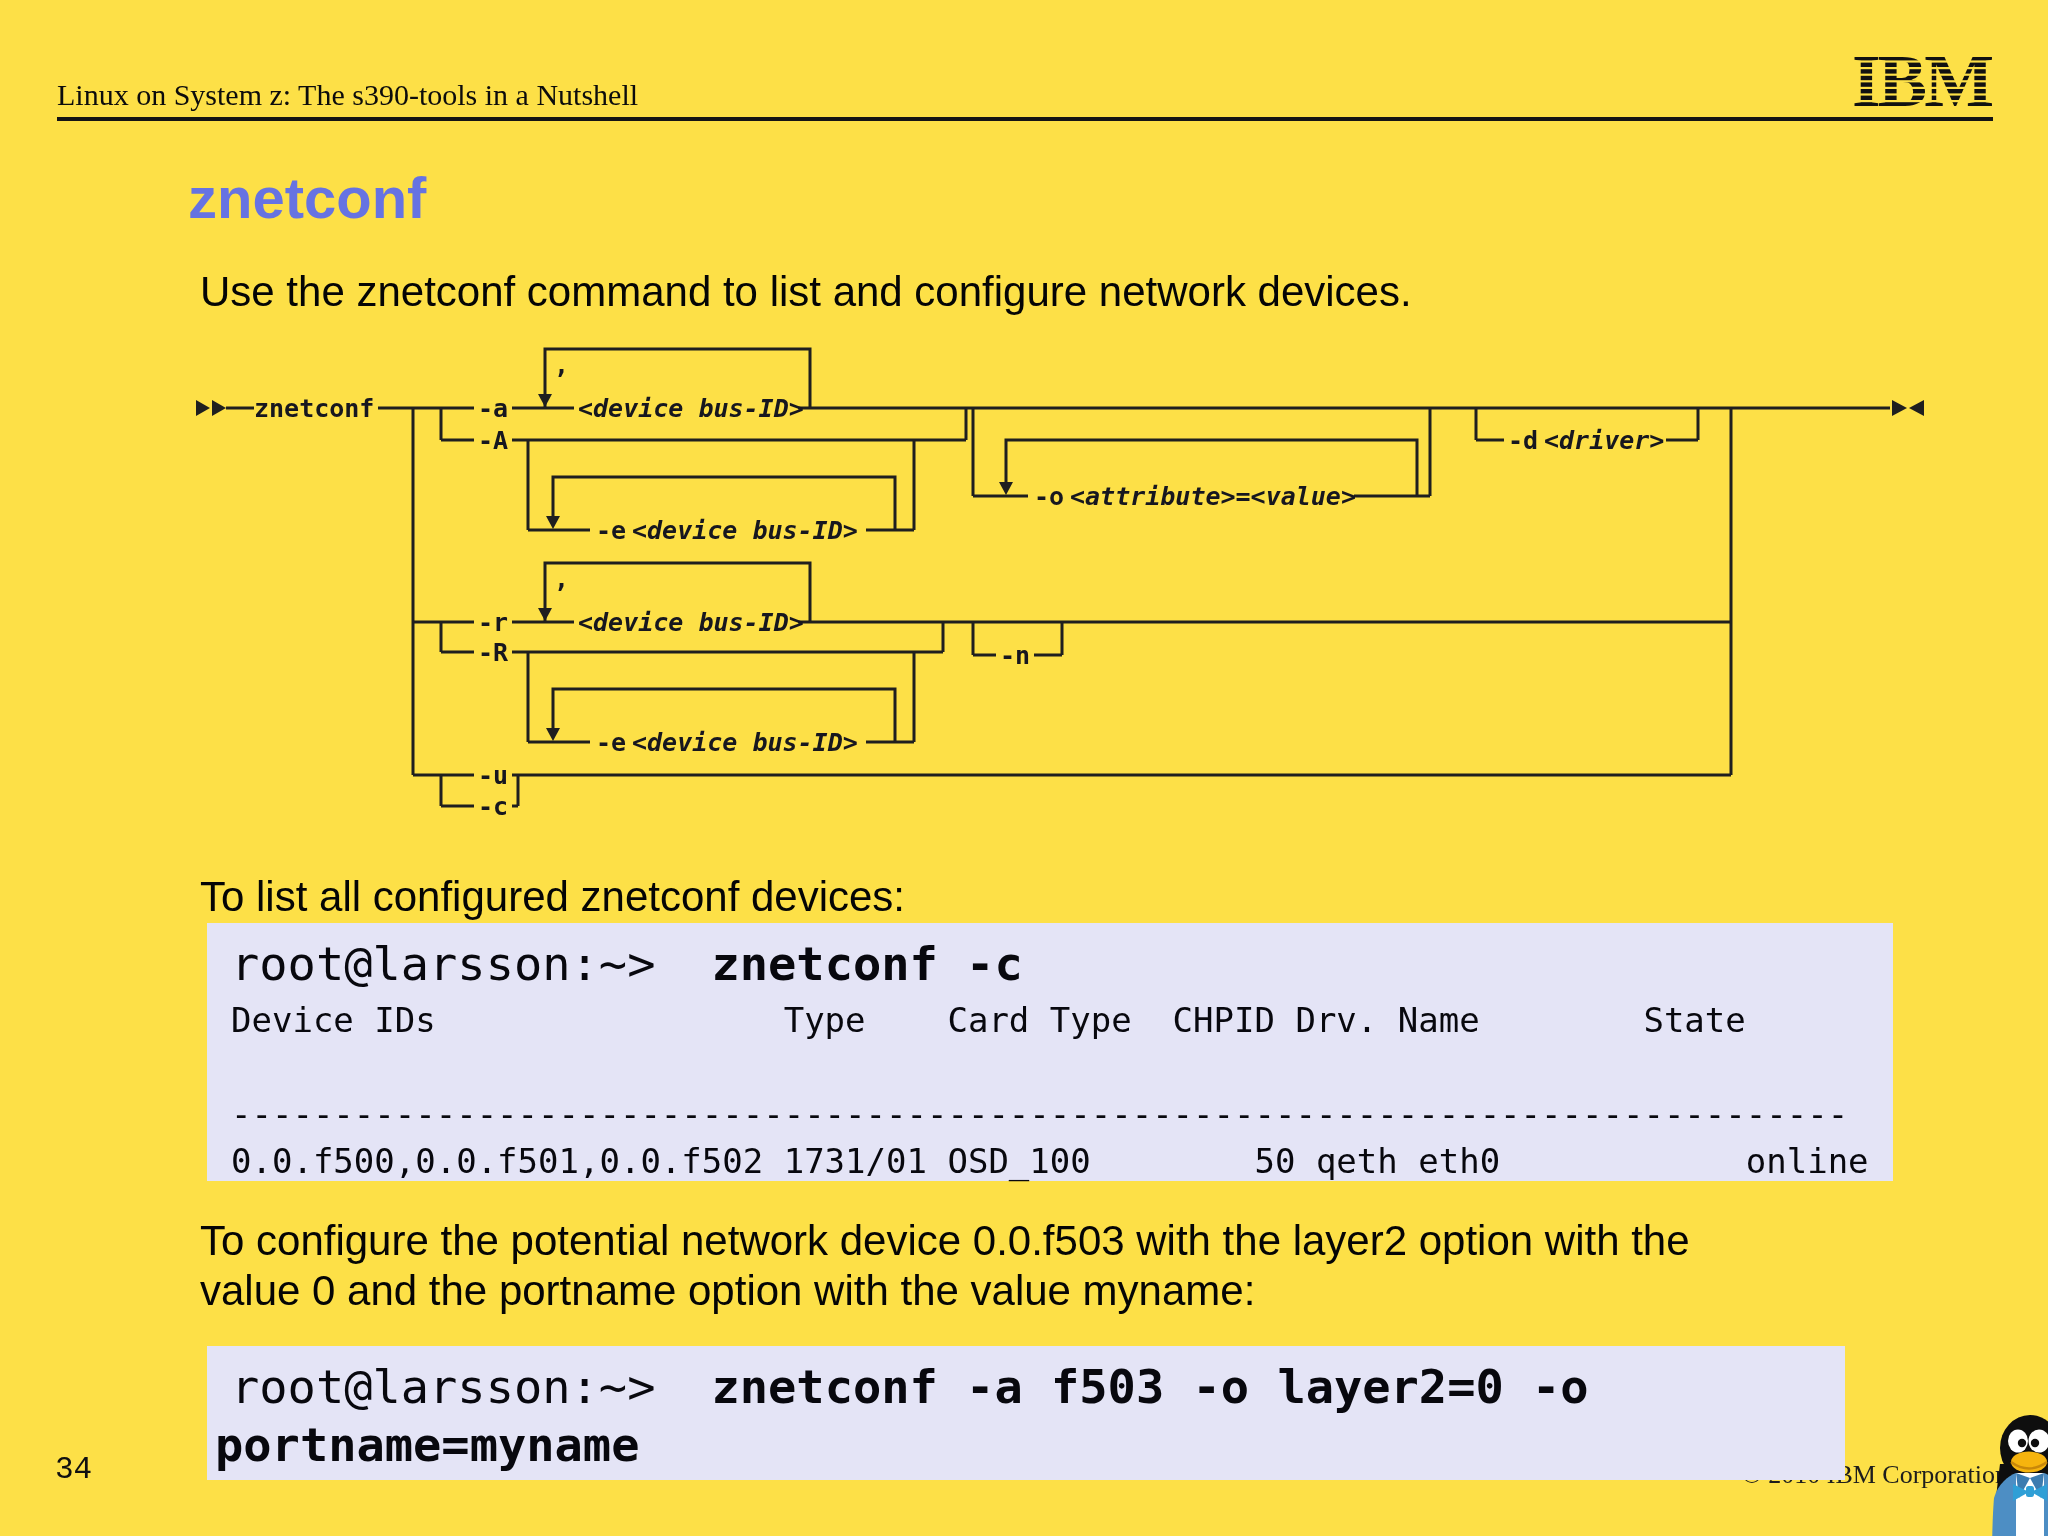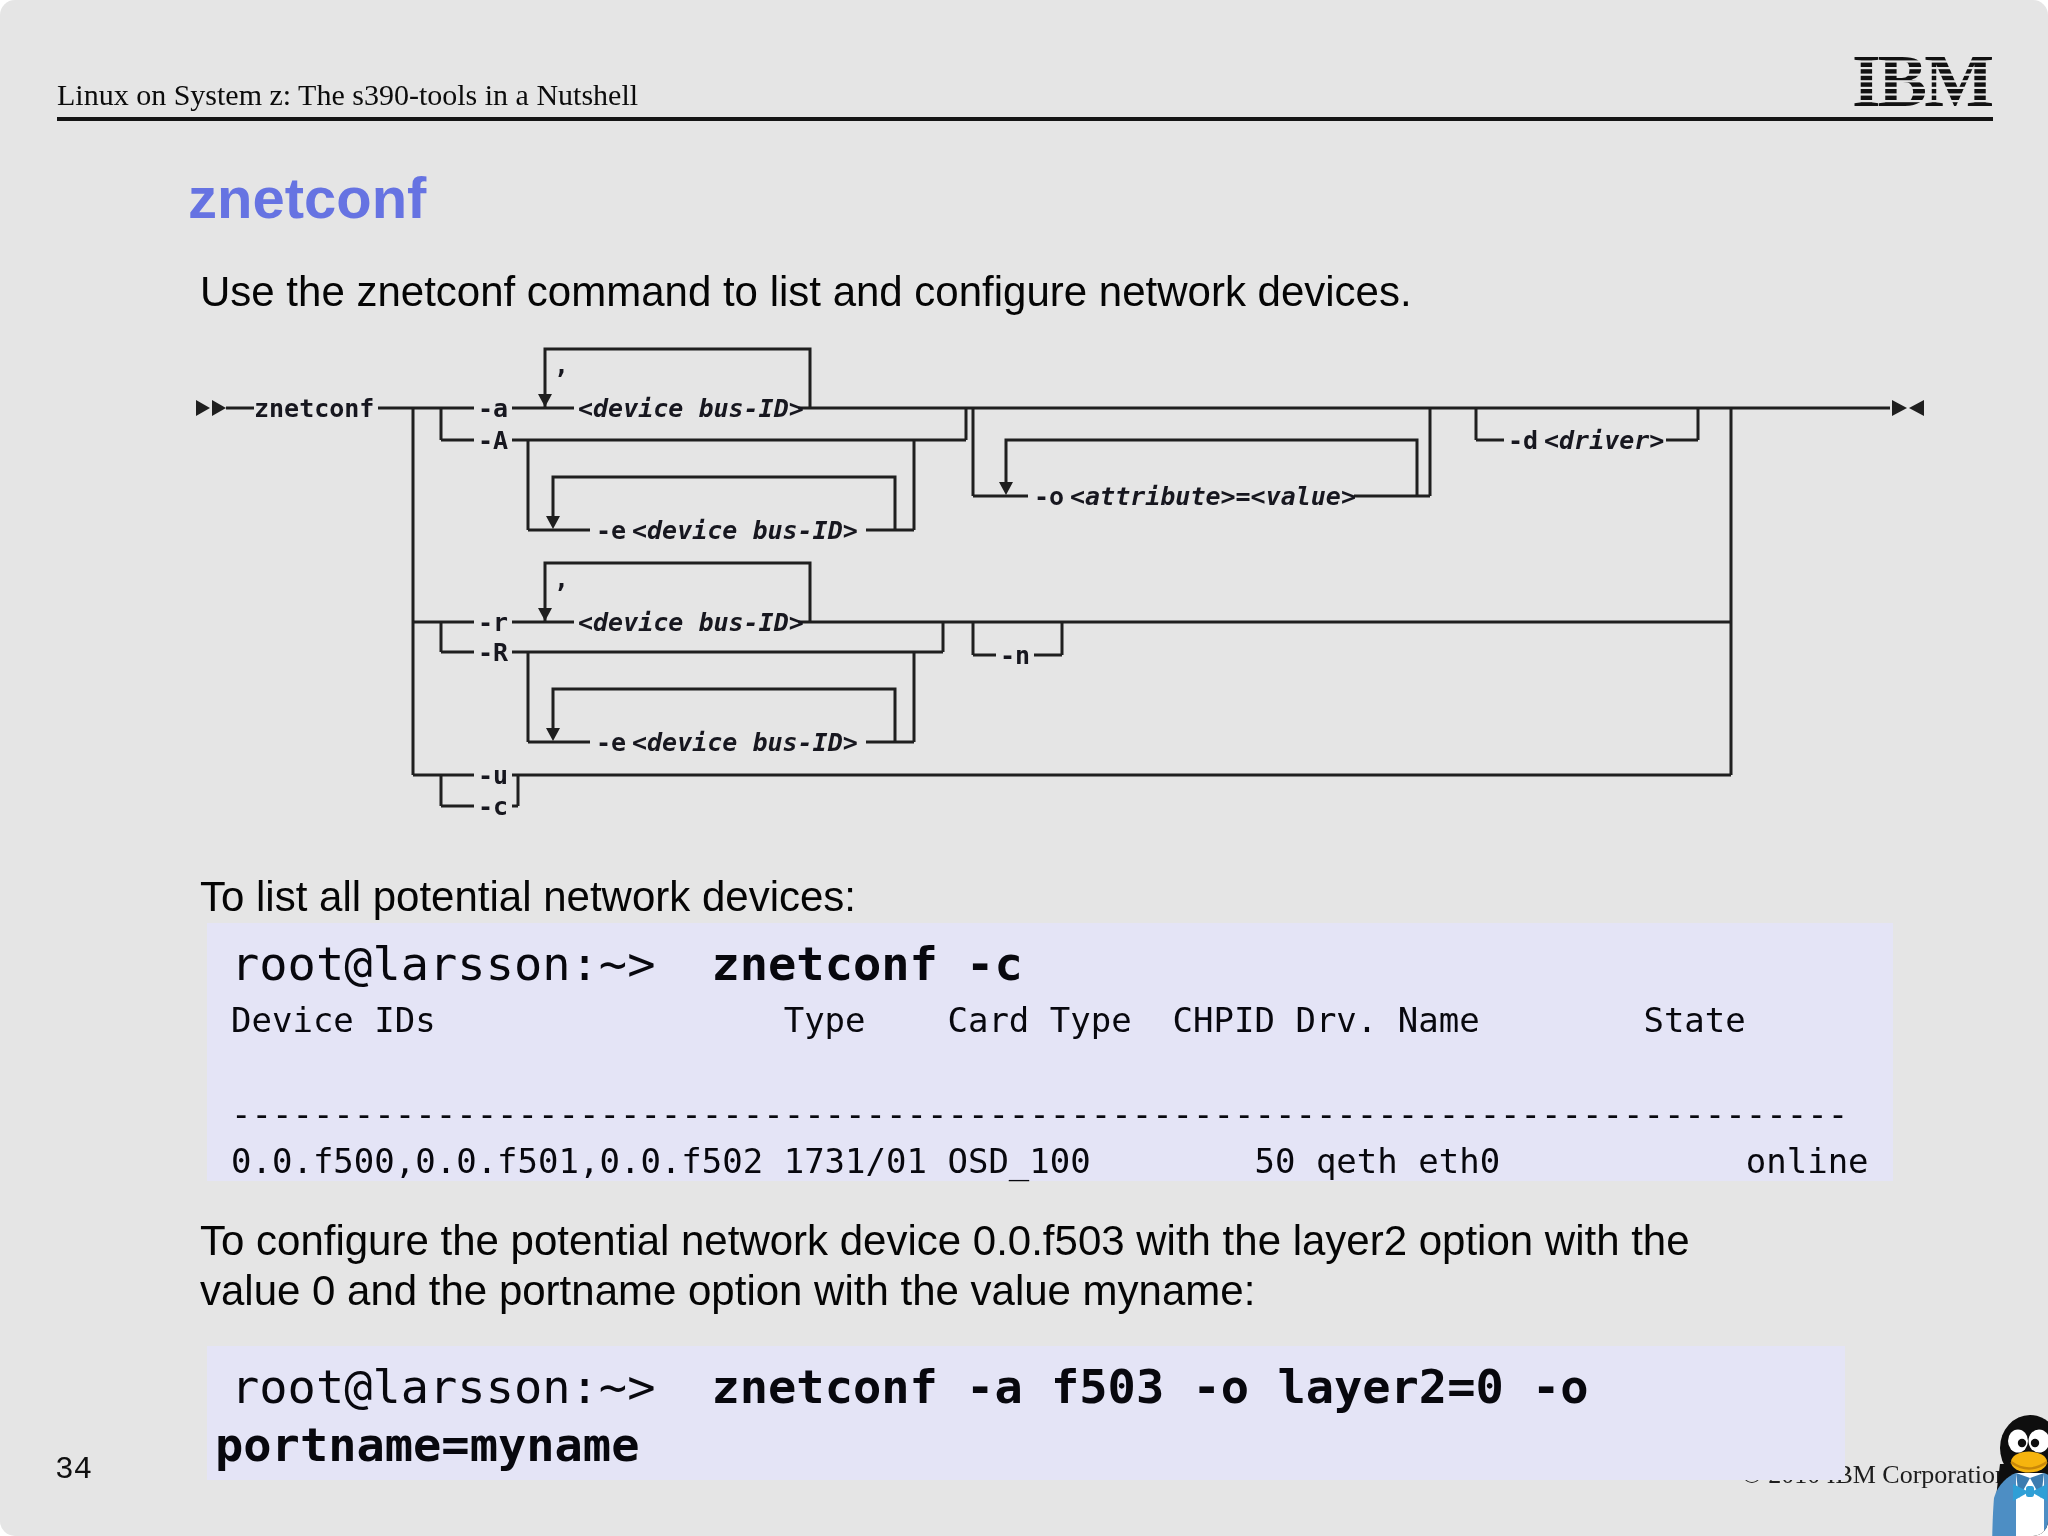--- a/index.html
+++ b/index.html
@@ -1,18 +1,18 @@
 <!DOCTYPE html>
 <html><head>
 <meta charset="utf-8">
 <style>
   html,body{margin:0;padding:0;}
   body{width:2048px;height:1536px;overflow:hidden;background:#fff;}
-  .slide{position:absolute;inset:0;width:2048px;height:1536px;background:#e5e5e5;
-         font-family:"Liberation Sans",sans-serif;color:#000;overflow:hidden;border-radius:15px;}
+  .slide{position:absolute;inset:0;width:2048px;height:1536px;background:#fde047;
+         font-family:"Liberation Sans",sans-serif;color:#000;overflow:hidden;}
 
   .header-title{position:absolute;left:57px;top:78px;
                 font-family:"Liberation Serif",serif;font-size:30px;color:#0c0c0c;white-space:nowrap;}
   .header-rule{position:absolute;left:57px;top:117px;width:1936px;height:4px;background:#141414;}
   .ibm-logo{position:absolute;left:1852px;top:46px;width:140px;height:64px;}
 
   .page-title{position:absolute;left:188px;top:164px;font-size:58px;font-weight:bold;
               color:#6673e2;letter-spacing:0px;}
 
   .intro-text{position:absolute;left:200px;top:268px;font-size:42px;color:#050505;white-space:nowrap;}
@@ -159,21 +159,21 @@
     <text x="404" y="258">,</text>
     <text x="428" y="301" class="ph">&lt;device bus-ID&gt;</text>
     <text x="328" y="331">-R</text>
     <text x="446" y="421">-e</text>
     <text x="482" y="421" class="ph">&lt;device bus-ID&gt;</text>
     <text x="850" y="334">-n</text>
     <text x="328" y="454">-u</text>
     <text x="328" y="485">-c</text>
   </svg>
 
-  <div class="list-label">To list all potential network devices:</div>
+  <div class="list-label">To list all configured znetconf devices:</div>
 
   <div class="terminal terminal-1">
     <div class="prompt-line"><span>root@larsson:~&gt;</span><span class="cmd">znetconf -c</span></div>
     <div class="term-output">
       <div class="term-line">Device IDs                 Type    Card Type  CHPID Drv. Name        State</div>
       <div class="term-line"></div>
       <div class="term-line">-------------------------------------------------------------------------------</div>
       <div class="term-line">0.0.f500,0.0.f501,0.0.f502 1731/01 OSD_100        50 qeth eth0            online</div>
     </div>
   </div>

